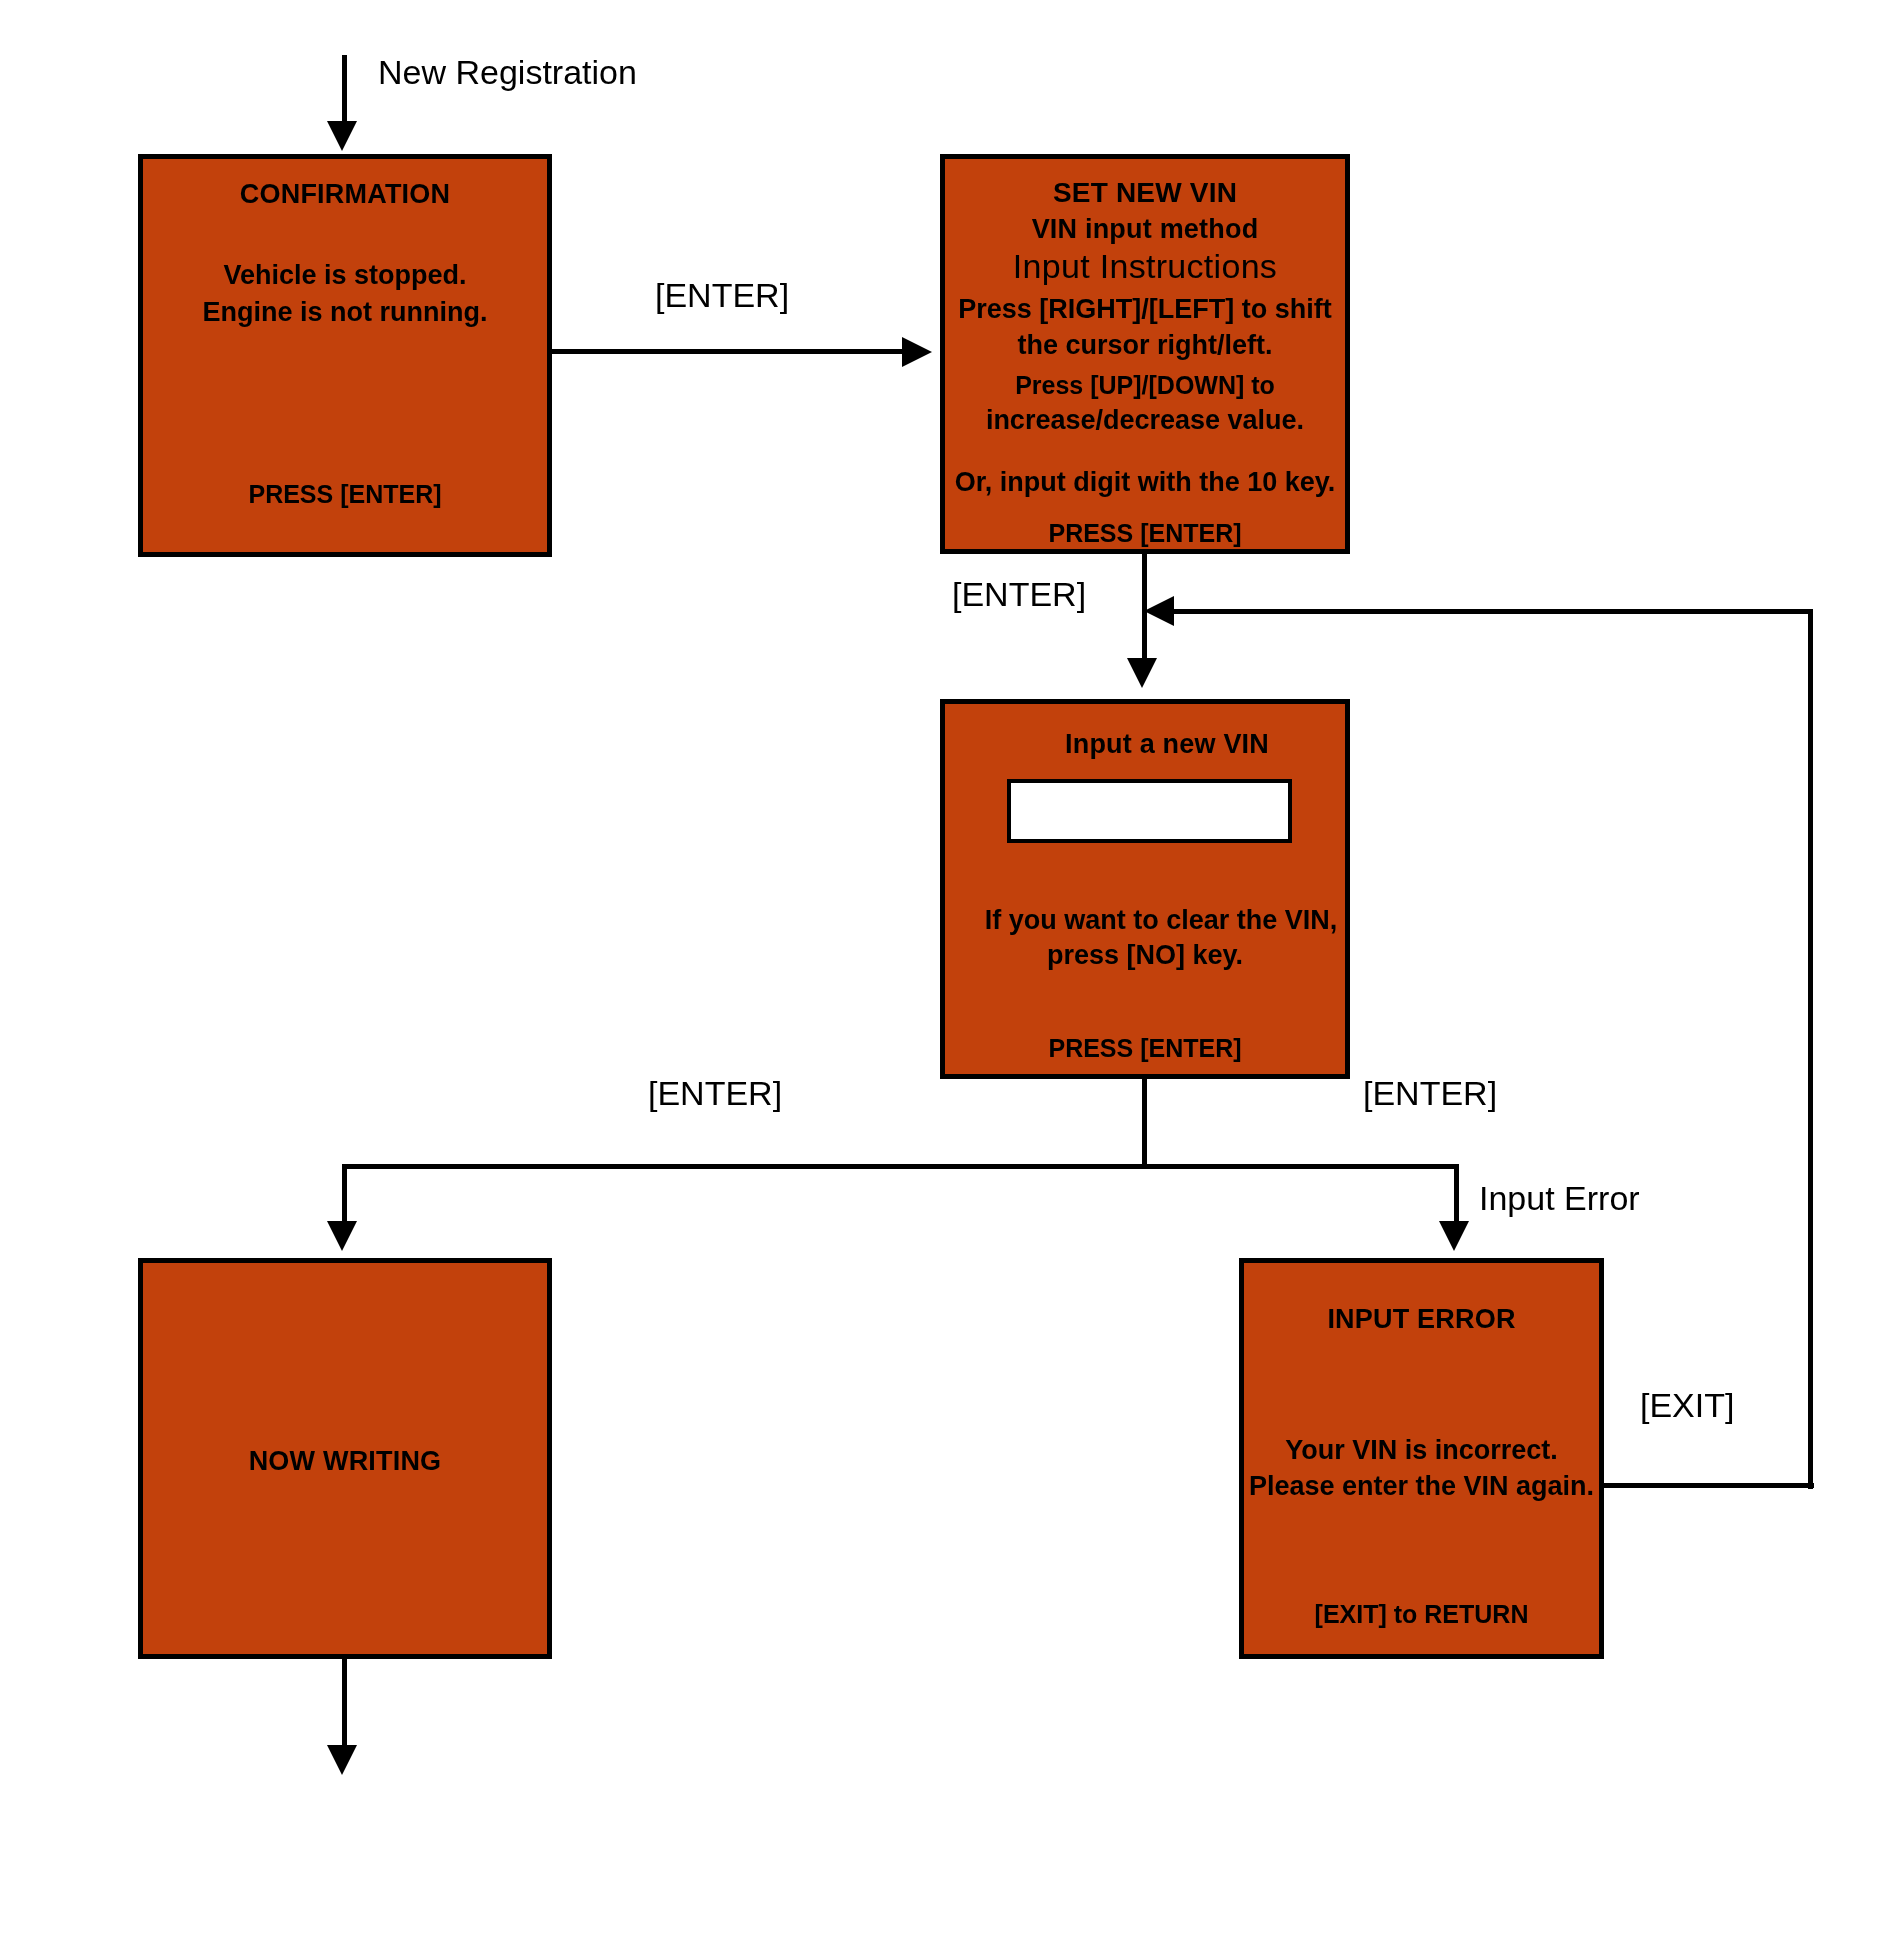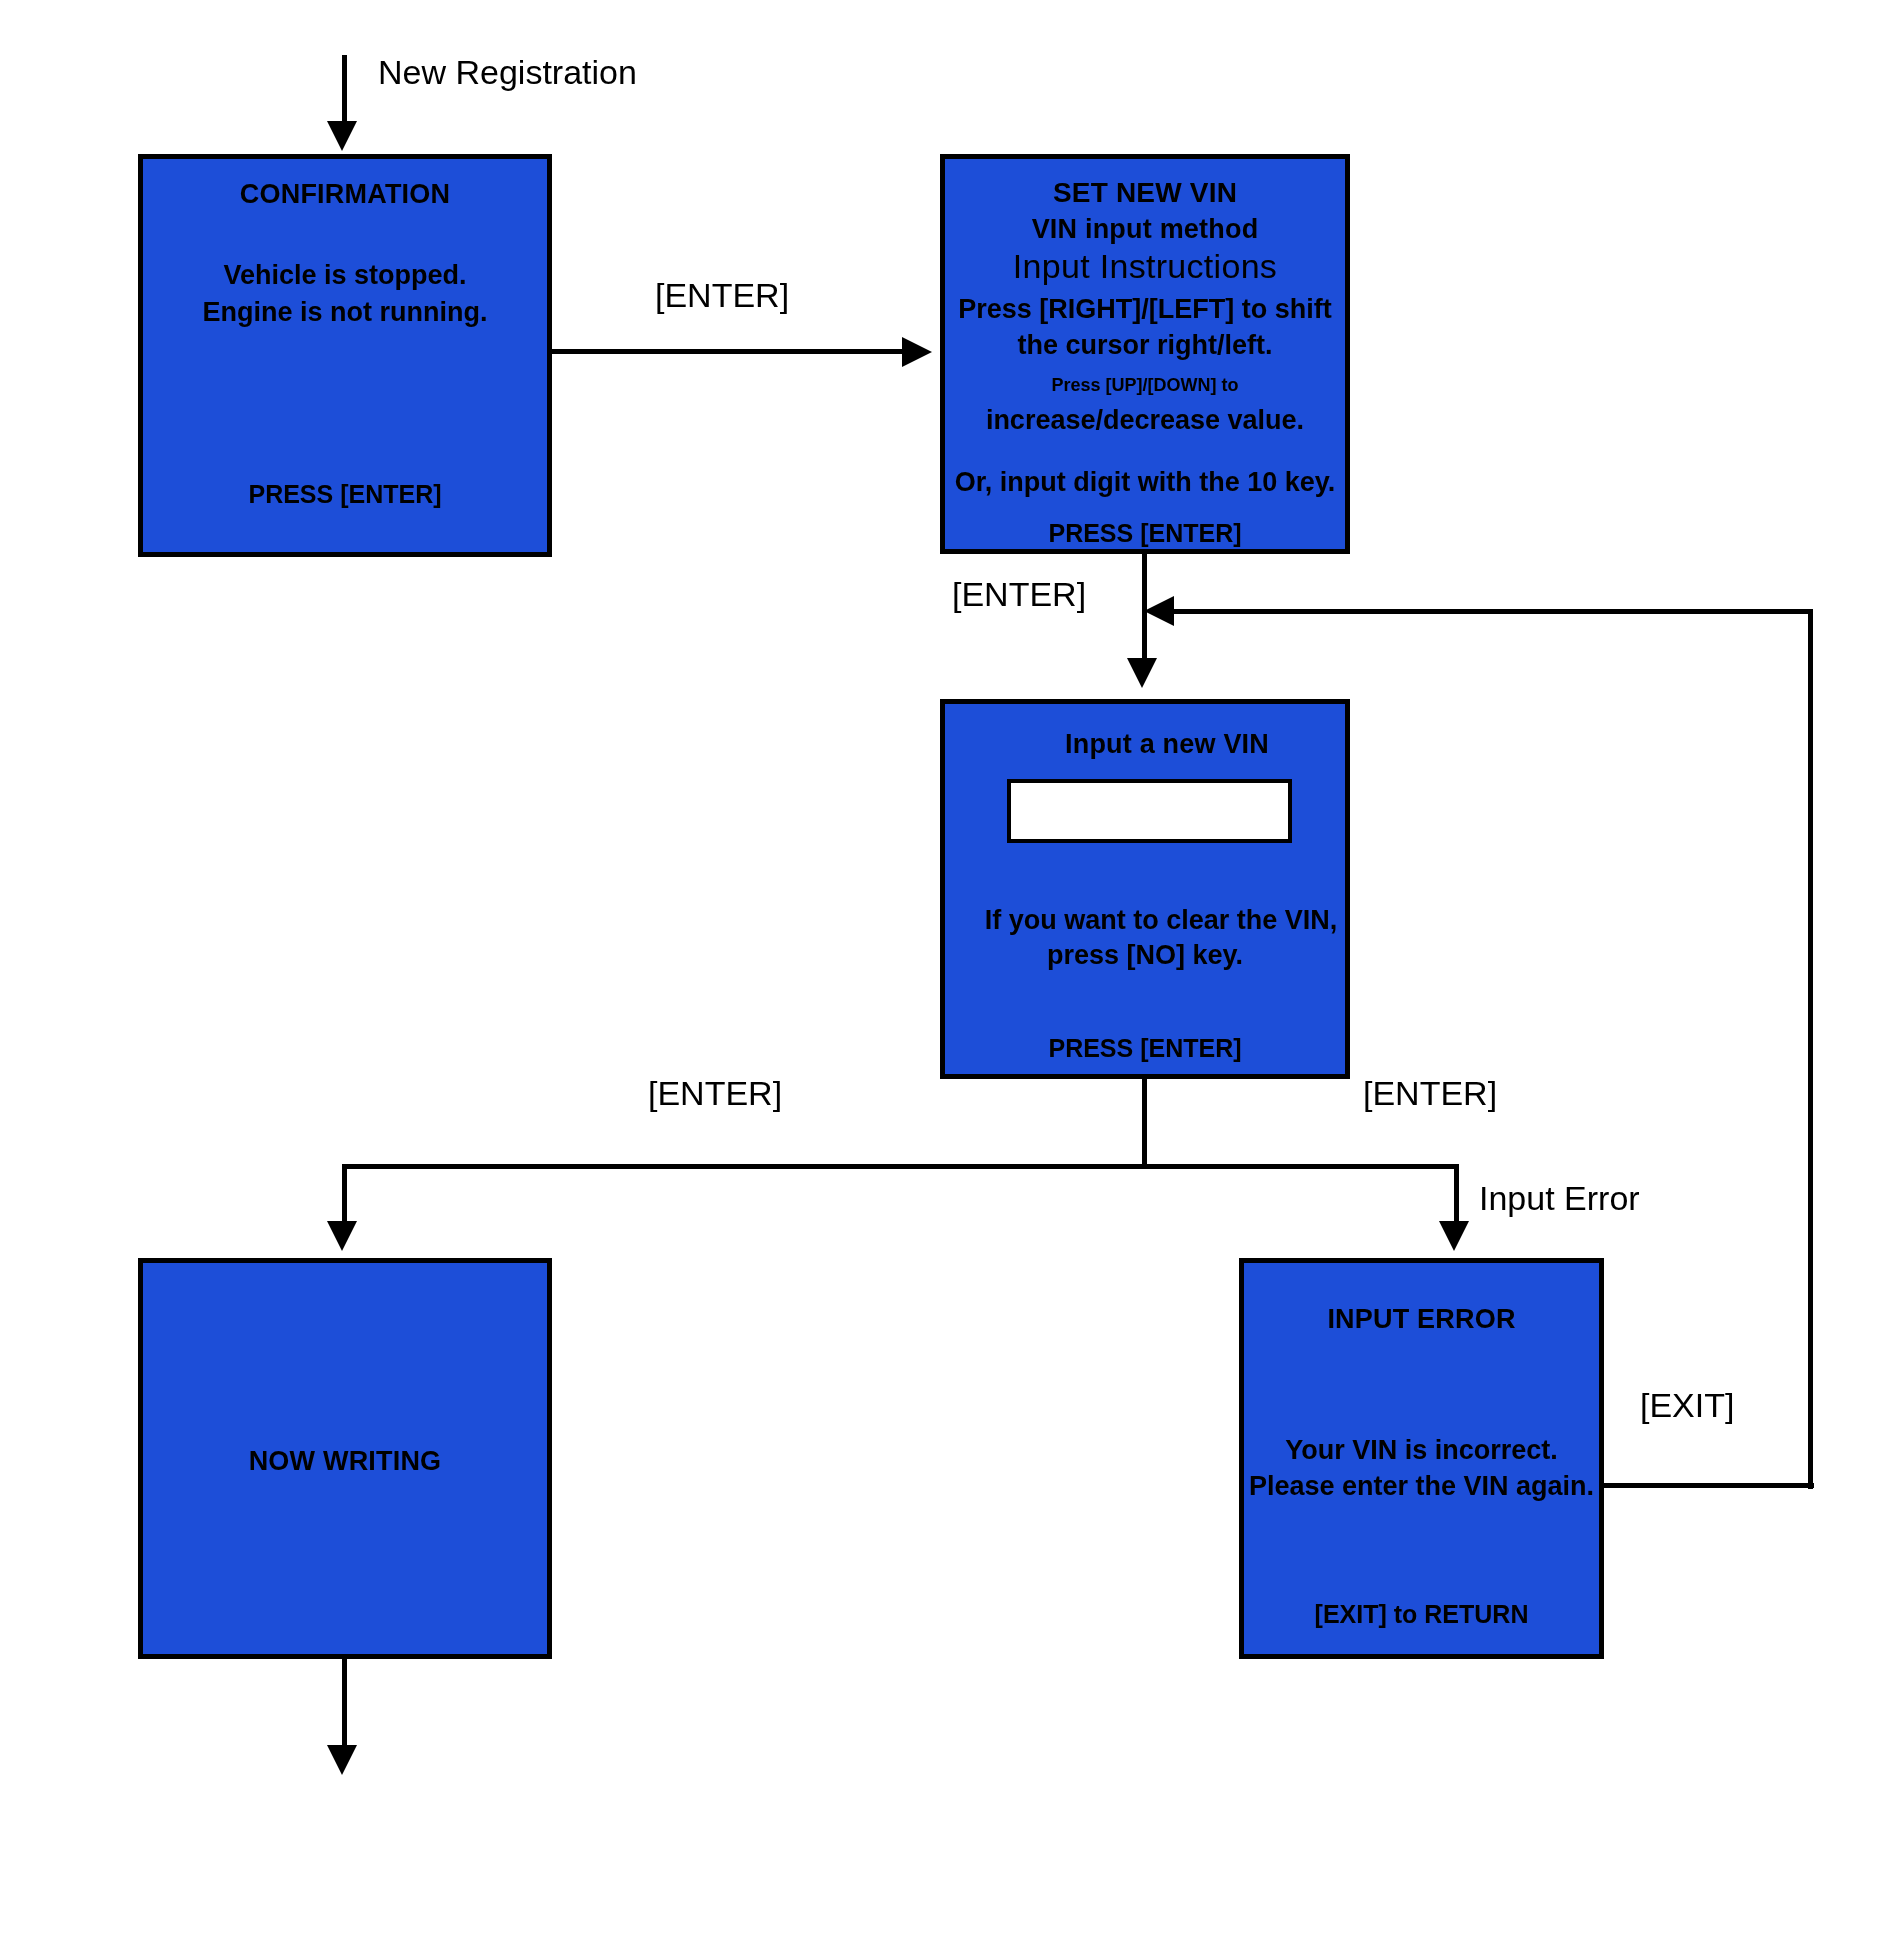--- a/index.html
+++ b/index.html
@@ -12,21 +12,21 @@
     width: 1893px;
     height: 1837px;
     background: #ffffff;
     font-family: "Liberation Sans", sans-serif;
     overflow: hidden;
   }
   
   .screen-box {
     position: absolute;
     border: 5.3px solid #000000;
-    background: #1d4ed8;
+    background: #c2410c;
     box-sizing: border-box;
   }
   .screen-title {
     position: absolute;
     left: 0; right: 0;
     text-align: center;
     font-weight: bold;
     font-size: 27px;
     letter-spacing: 0.2px;
     color: #000;
@@ -138,21 +138,21 @@
   <div class="hline" style="left:550px; top:349px; width:356px;"></div>
   <div class="arrow-right" style="left:902px; top:337px;"></div>
   <div class="edge-label" style="left:655px; top:276px;">[ENTER]</div>
 
   <div class="screen-box" style="left:940px; top:154px; width:410px; height:400px;">
     <div class="screen-title" style="top:18px; font-size:28px;">SET NEW VIN</div>
     <div class="screen-title" style="top:55px; font-size:27px;">VIN input method</div>
     <div class="screen-body plain-line" style="top:89px;">Input Instructions</div>
     <div class="screen-body" style="top:132px; font-size:27px;">Press [RIGHT]/[LEFT] to shift</div>
     <div class="screen-body" style="top:168px; font-size:27px;">the cursor right/left.</div>
-    <div class="screen-body" style="top:208px; font-size:18px;">Press [UP]/[DOWN]  to</div>
+    <div class="screen-body" style="top:208px; font-size:25px;">Press [UP]/[DOWN]  to</div>
     <div class="screen-body" style="top:243px; font-size:27px;">increase/decrease value.</div>
     <div class="screen-body" style="top:305px; font-size:27px;">Or, input digit with the 10 key.</div>
     <div class="screen-footer" style="top:360px;">PRESS [ENTER]</div>
   </div>
 
   <div class="vline" style="left:1142px; top:554px; height:105px;"></div>
   <div class="arrow-down" style="left:1127px; top:658px;"></div>
   <div class="edge-label" style="left:952px; top:575px;">[ENTER]</div>
 
   <div class="screen-box" style="left:940px; top:699px; width:410px; height:380px;">

